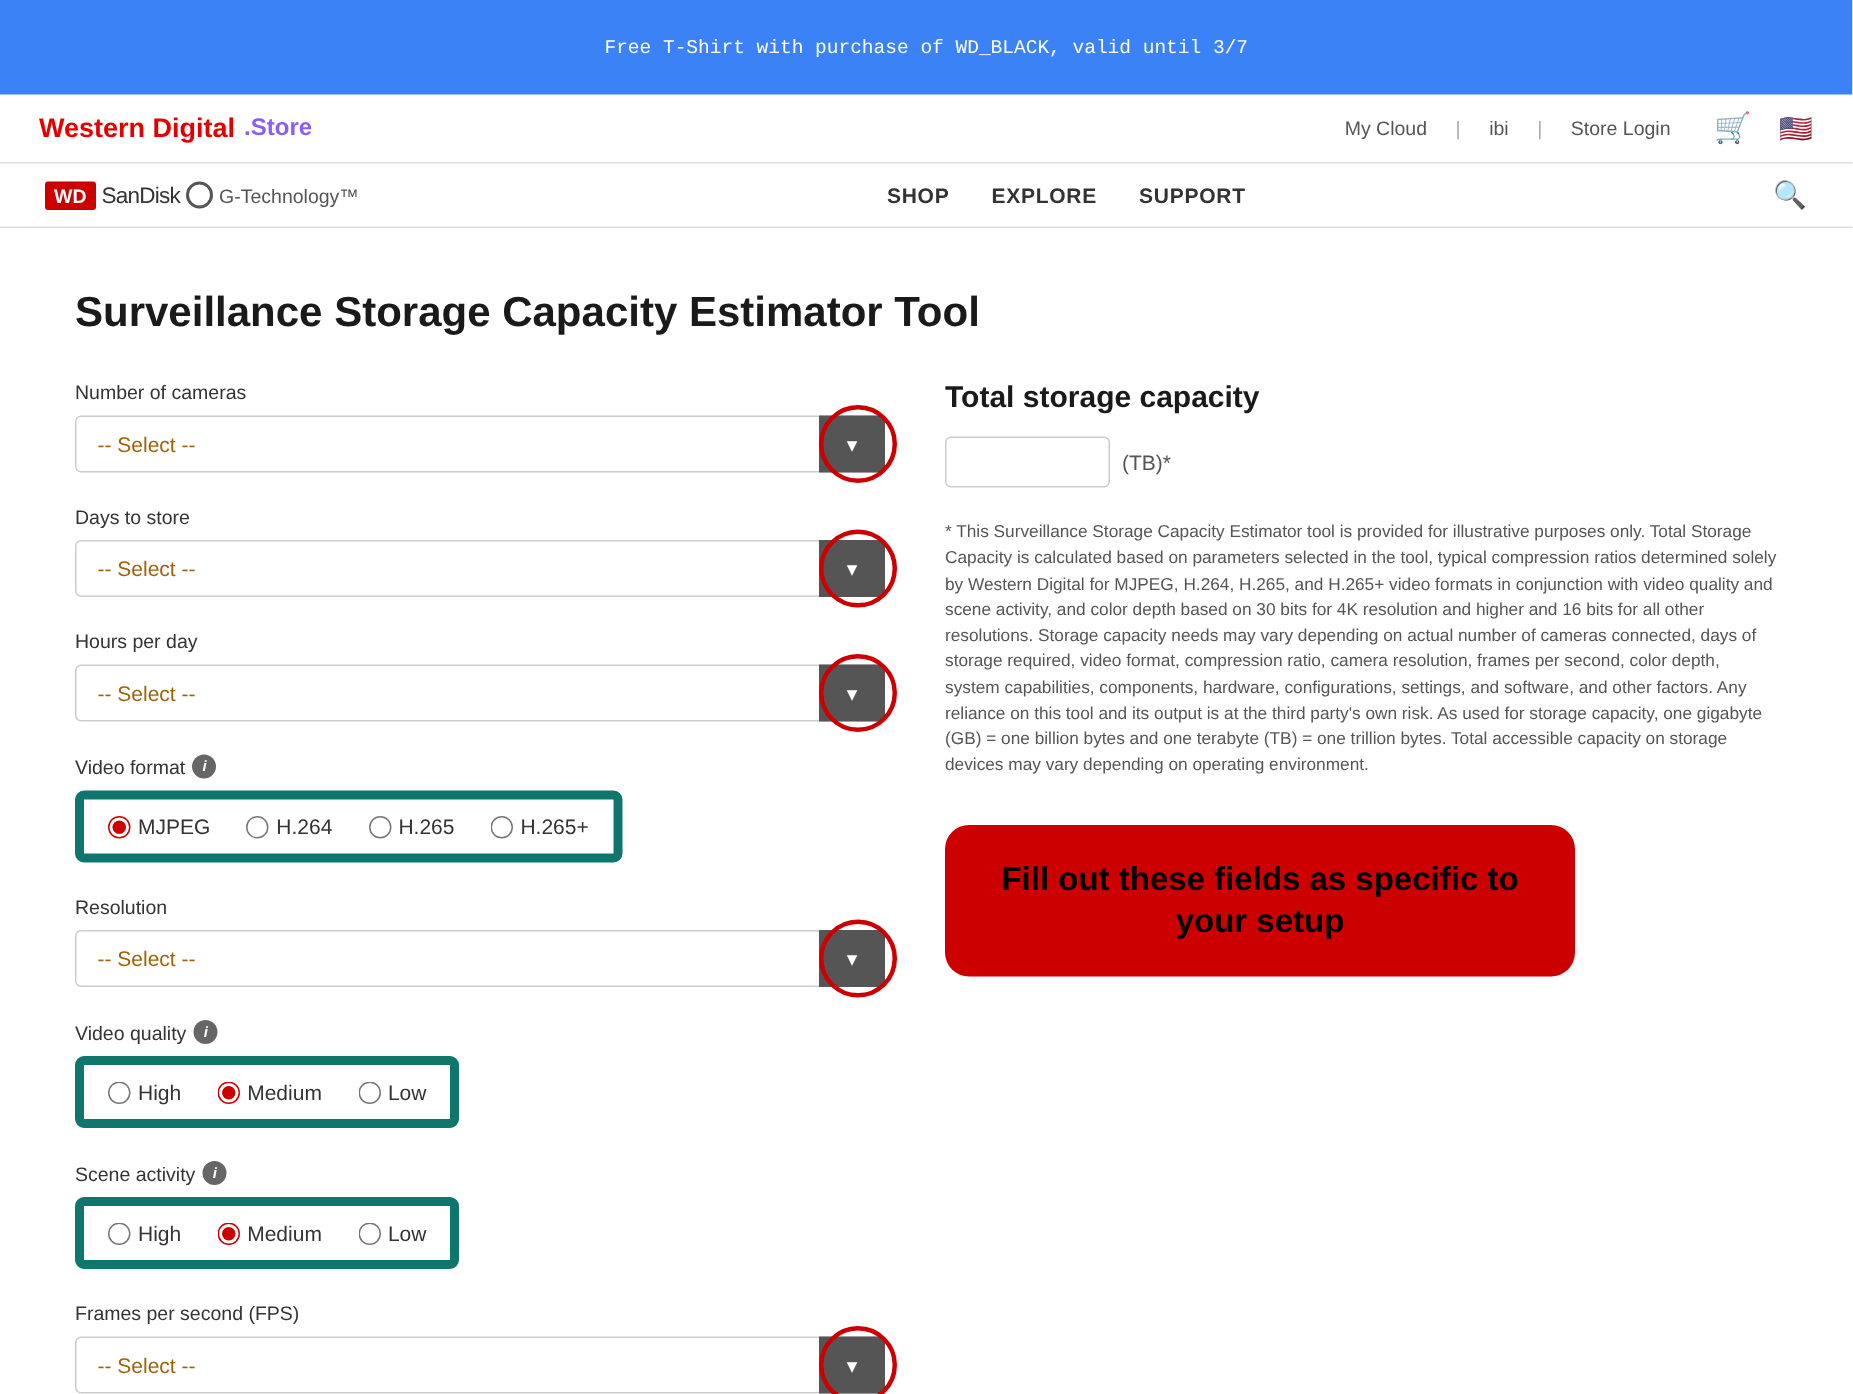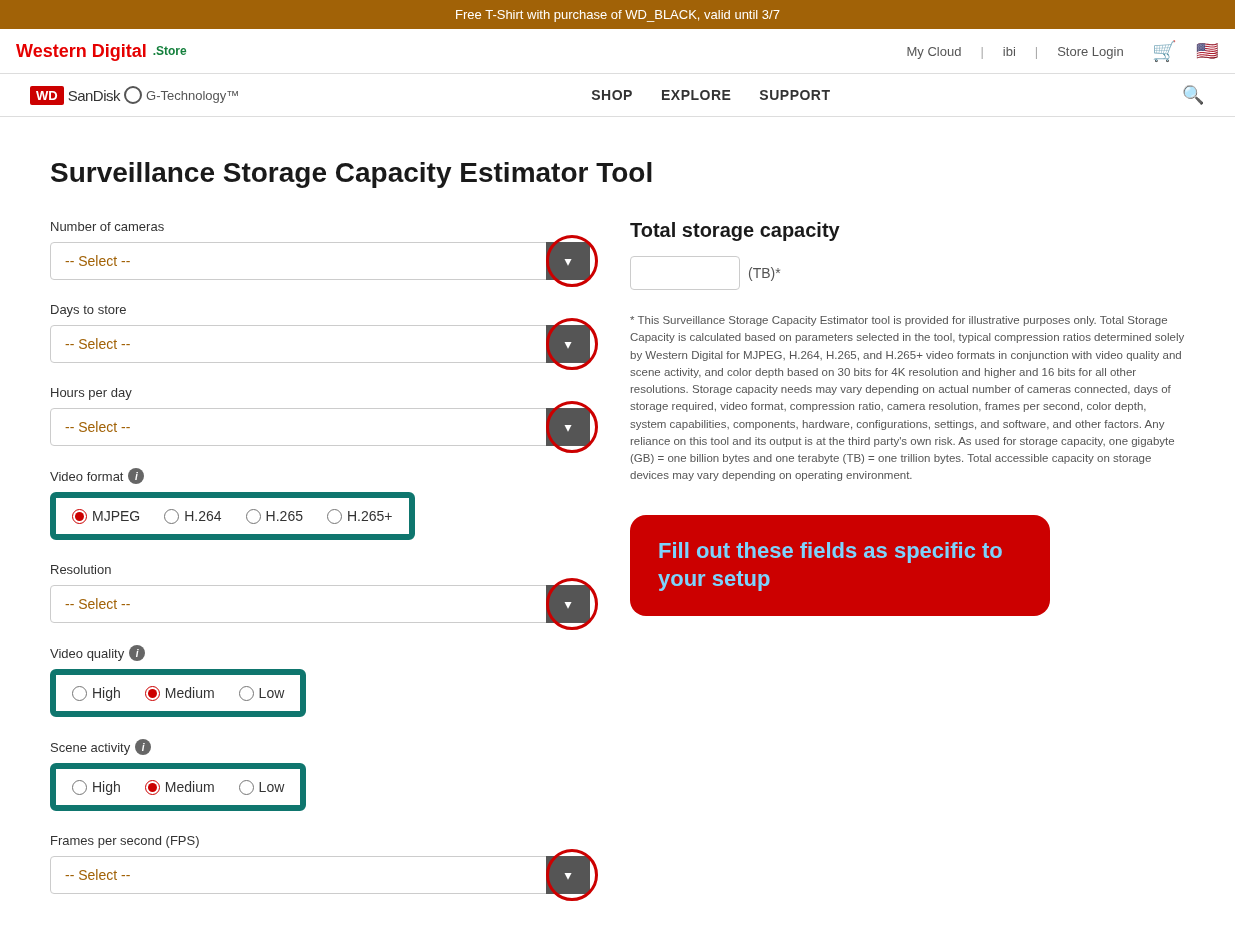--- a/index.html
+++ b/index.html
@@ -1,48 +1,49 @@
 <!DOCTYPE html>
 <html><head>
   <meta charset="utf-8">
   <style>
     * { box-sizing: border-box; margin: 0; padding: 0; }
     body { font-family: Arial, Helvetica, sans-serif; font-size: 14px; color: #333; background: #fff; }
 
     
     .top-banner {
-      background: #a16207;
+      background: #3b82f6;
       color: #fff;
       text-align: center;
-      padding: 7px;
+      padding: 24px;
       font-size: 13px;
+      font-family: Liberation Mono, monospace;
     }
 
     
     .header {
       display: flex;
       align-items: center;
       justify-content: space-between;
-      padding: 10px 16px;
+      padding: 10px 26px;
       border-bottom: 1px solid #ddd;
     }
     .header-left {
       display: flex;
       align-items: center;
       gap: 6px;
     }
     .header-logo-wd {
       font-weight: bold;
       font-size: 18px;
       color: #e50000;
     }
     .header-logo-store {
-      font-size: 12px;
-      font-weight: bold;
-      color: #15803d;
+      font-size: 16px;
+      font-weight: bold;
+      color: #8b5cf6;
     }
     .header-right {
       display: flex;
       align-items: center;
       gap: 19px;
       font-size: 13px;
       color: #555;
     }
     .header-right a { color: #555; text-decoration: none; }
     .header-right .sep { color: #aaa; }
@@ -239,29 +240,29 @@
       font-size: 11.5px;
       color: #555;
       line-height: 1.5;
       max-width: 580px;
     }
 
     
     .tooltip-bubble {
       position: relative;
       background: #c00;
-      color: #7dd3fc;
+      color: #000000;
       border-radius: 16px;
       padding: 22px 28px;
       font-size: 22px;
       font-weight: bold;
       line-height: 1.3;
       max-width: 420px;
       margin-top: 30px;
-      text-align: left;
+      text-align: center;
     }
 
     
     .calculate-btn {
       background: #1a1a1a;
       color: #fff;
       border: none;
       padding: 14px 32px;
       font-size: 15px;
       border-radius: 4px;

